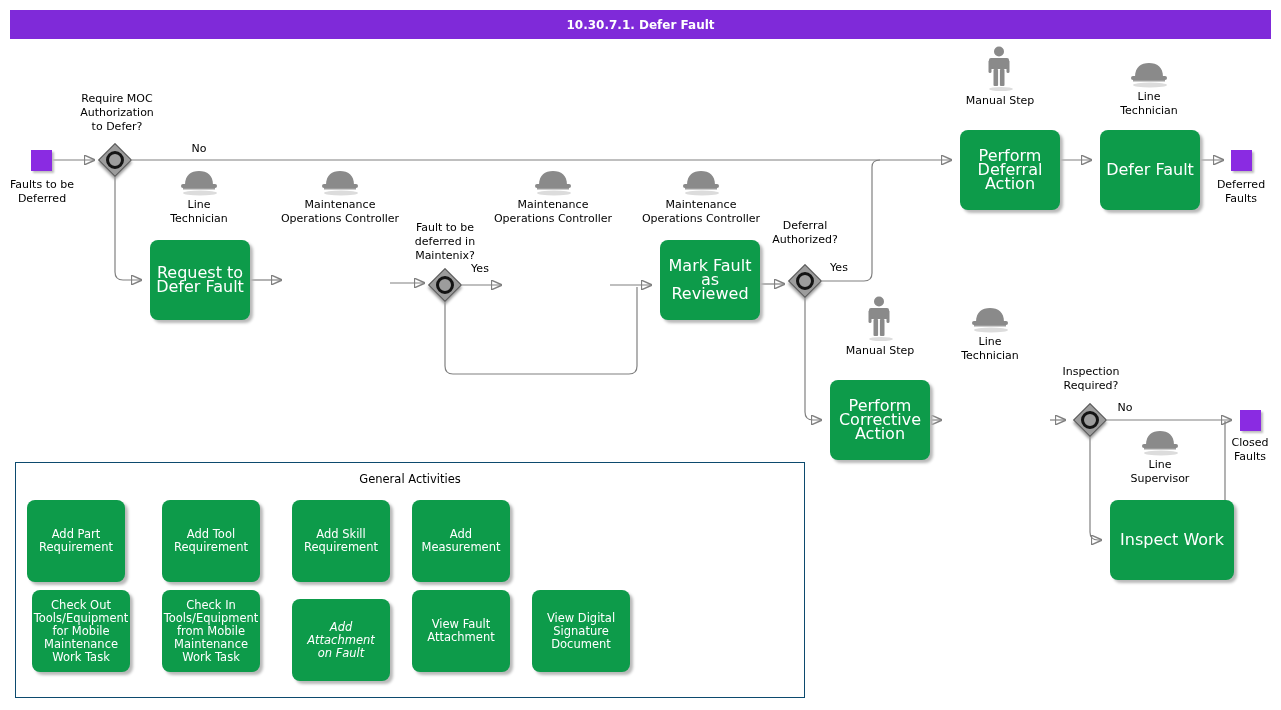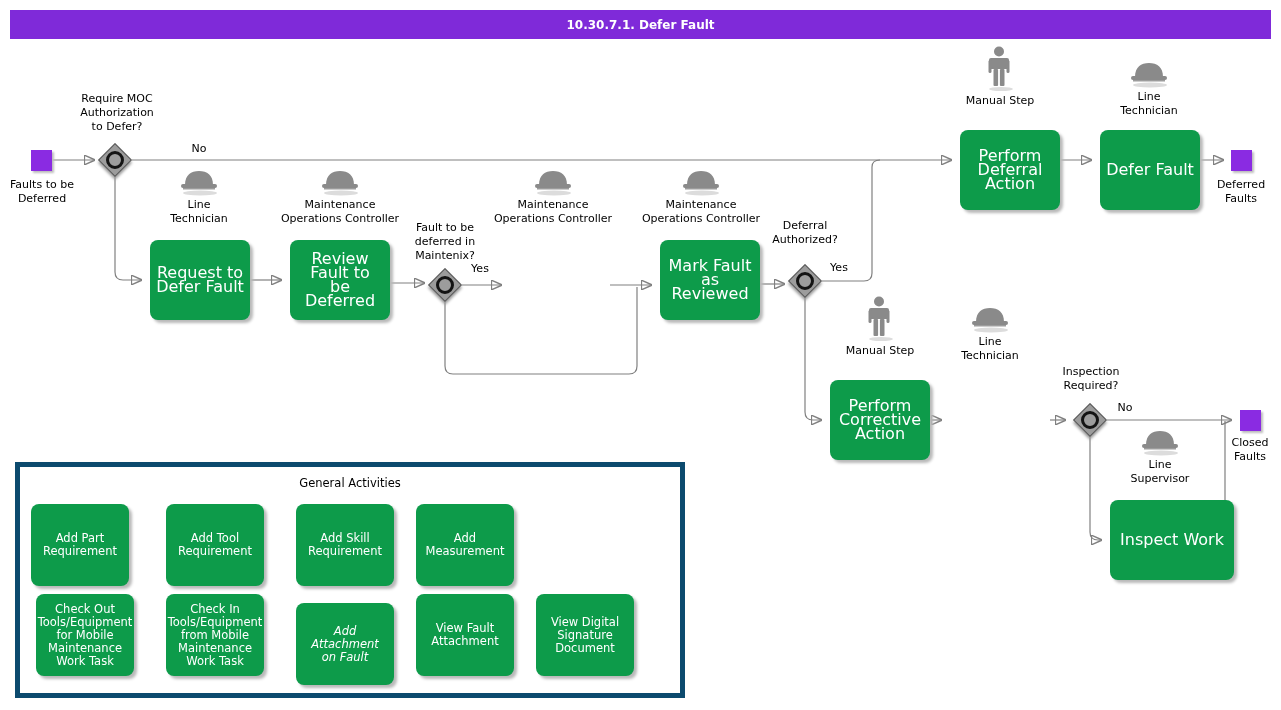--- a/index.html
+++ b/index.html
@@ -36,22 +36,22 @@
   }
   .lbl{
     position:absolute;z-index:2;text-align:center;white-space:pre-line;line-height:14px;
   }
   .actor{
     position:absolute;z-index:2;width:160px;display:flex;flex-direction:column;
     align-items:center;text-align:center;line-height:14px;
   }
   .actor .alabel{white-space:pre-line;margin-top:2px;}
   .ga{
-    position:absolute;left:15px;top:462px;width:670px;height:236px;z-index:2;
-    border:5px solid #0c4a6e;background:#fff;box-sizing:border-box;
+    position:absolute;left:15px;top:462px;width:790px;height:236px;z-index:2;
+    border:1px solid #0c4a6e;background:#fff;box-sizing:border-box;
   }
   .ga-title{position:absolute;left:0;top:9px;width:100%;text-align:center;font-size:11.5px;}
   .ga-item{
     position:absolute;background:#0d9b4a;color:#fff;border-radius:8px;
     box-shadow:3px 3px 3px #b9b9b9;display:flex;align-items:center;justify-content:center;
     text-align:center;white-space:pre-line;line-height:13px;font-size:11.5px;
     width:98px;height:82px;padding:3px;box-sizing:border-box;
   }
 </style>
 </head>
@@ -126,22 +126,20 @@
   <div class="lbl" style="left:1031px;top:365px;width:120px;">Inspection
 Required?</div>
 
   <div class="lbl" style="left:184px;top:142px;width:30px;">No</div>
   <div class="lbl" style="left:465px;top:262px;width:30px;">Yes</div>
   <div class="lbl" style="left:824px;top:261px;width:30px;">Yes</div>
   <div class="lbl" style="left:1110px;top:401px;width:30px;">No</div>
 
   <div class="task" style="left:150px;top:240px;width:100px;height:80px;">Request to
 Defer Fault</div>
-  <div class="task" style="left:290px;top:240px;width:100px;height:80px;">Review Fault to
-be Deferred</div>
   <div class="task" style="left:660px;top:240px;width:100px;height:80px;">Mark Fault as
 Reviewed</div>
   <div class="task" style="left:960px;top:130px;width:100px;height:80px;">Perform
 Deferral Action</div>
   <div class="task" style="left:1100px;top:130px;width:100px;height:80px;">Defer Fault</div>
   <div class="task" style="left:830px;top:380px;width:100px;height:80px;">Perform
 Corrective
 Action</div>
   <div class="task" style="left:1110px;top:500px;width:124px;height:80px;">Inspect Work</div>
 

